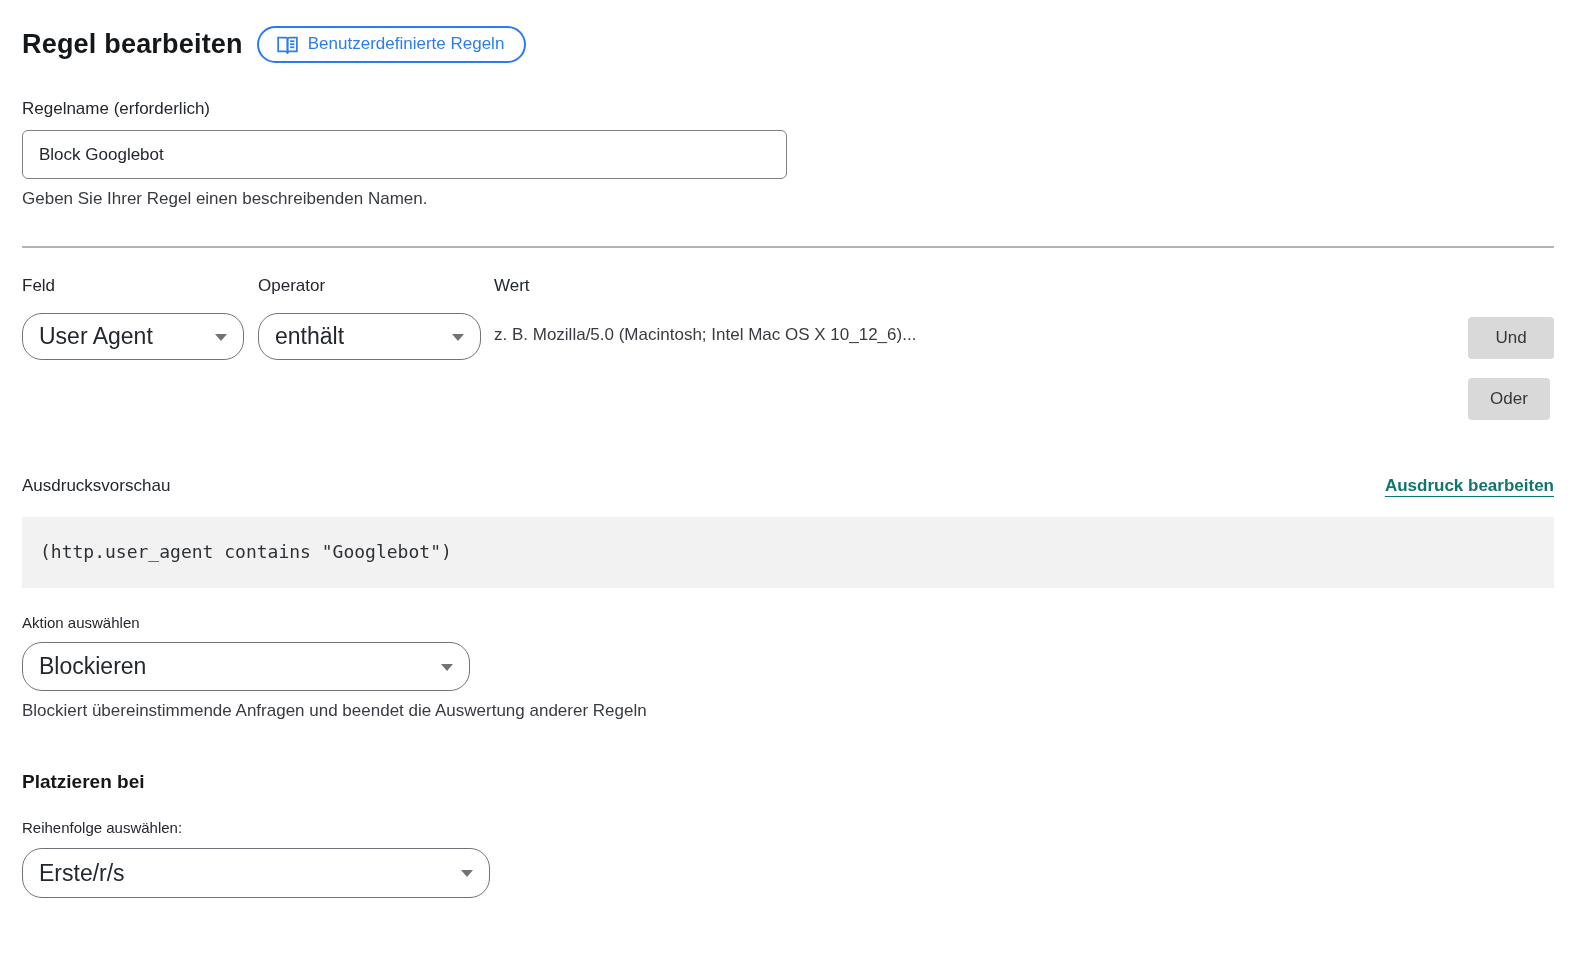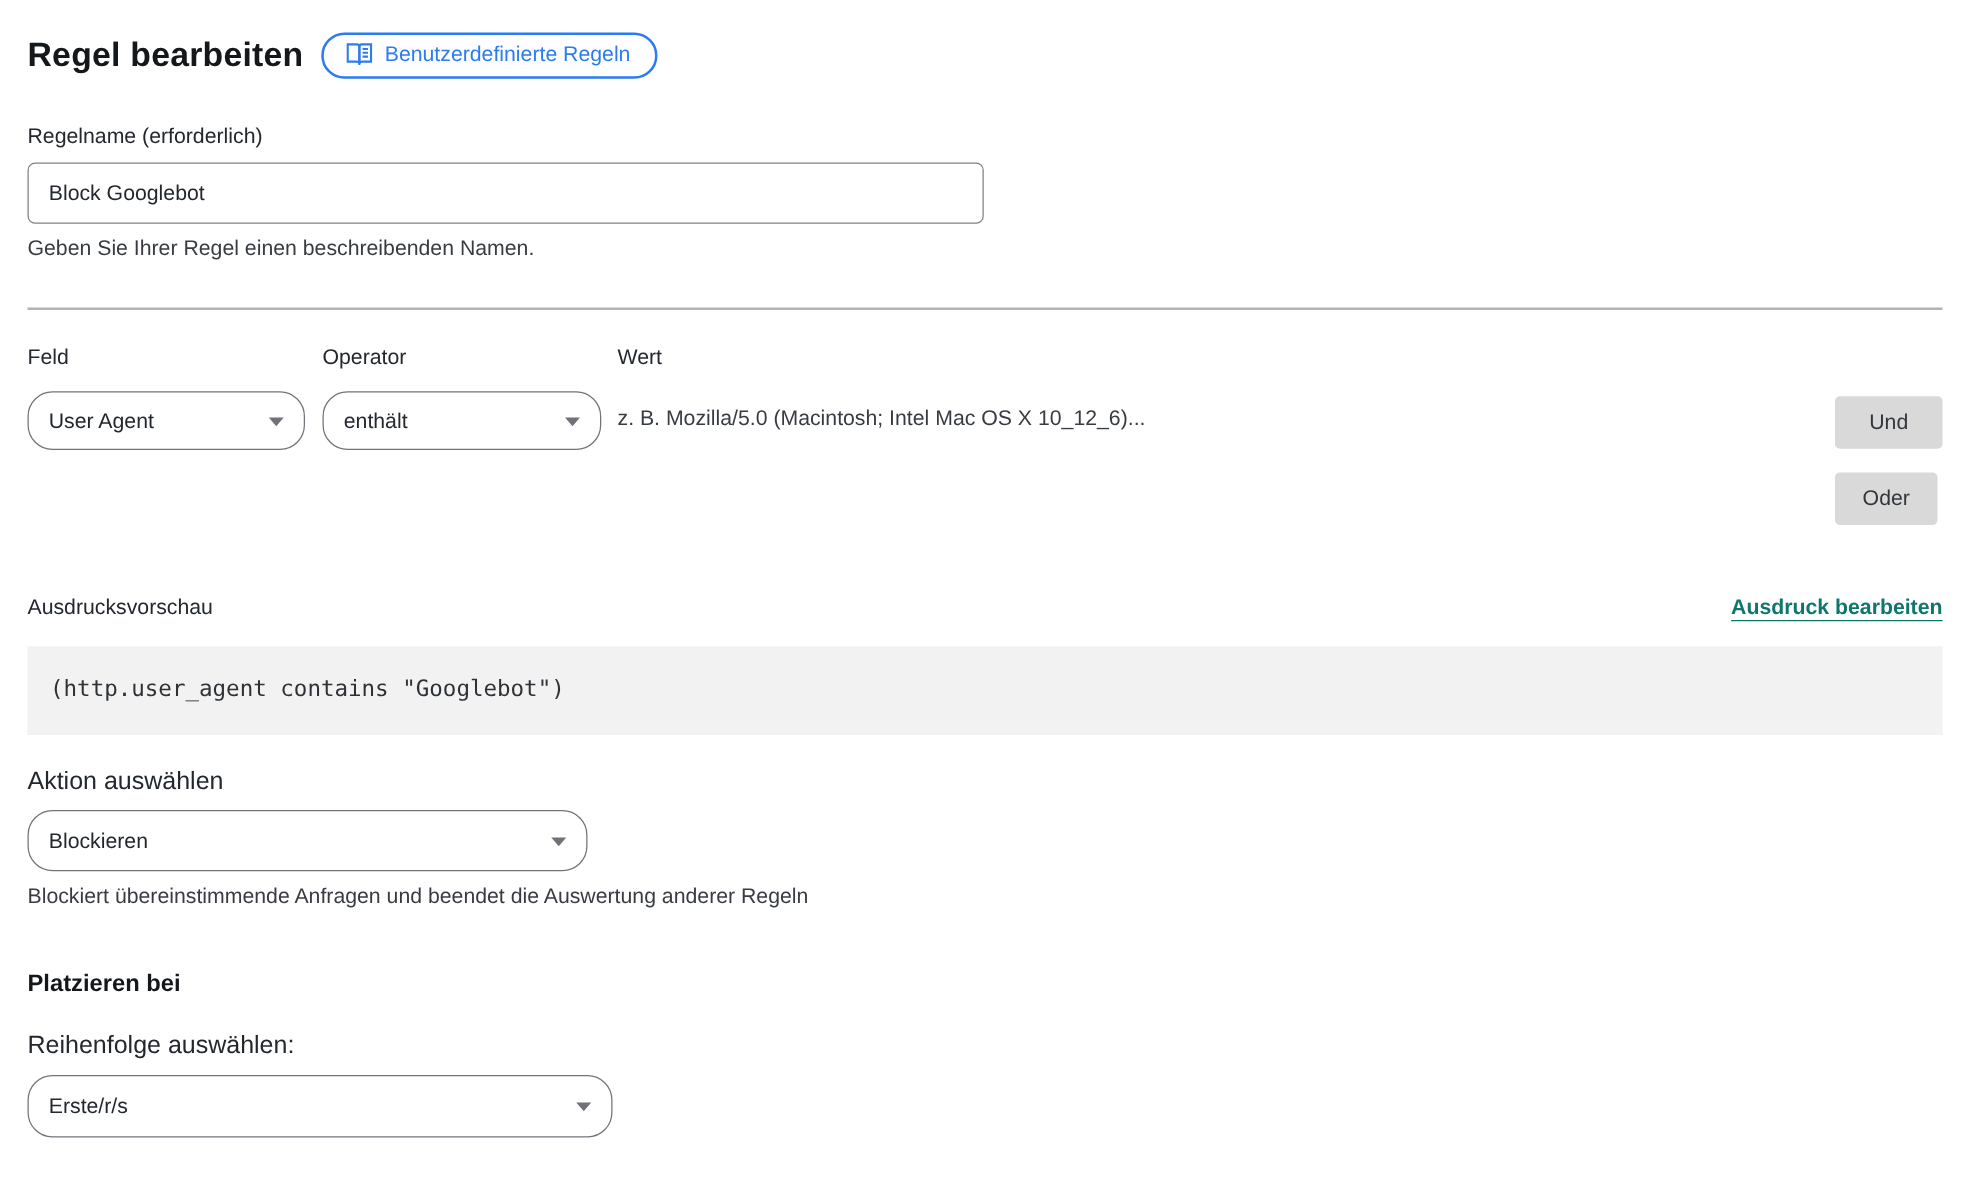--- a/index.html
+++ b/index.html
@@ -22,21 +22,21 @@
     gap: 14px;
   }
   h1.page-title {
     font-size: 27px;
     font-weight: 700;
     color: #15181b;
     letter-spacing: 0.2px;
   }
   .pill-btn {
     display: inline-flex;
-    align-items: flex-start;
+    align-items: flex-end;
     gap: 10px;
     border: 2px solid #2b7cf0;
     border-radius: 999px;
     background: #ffffff;
     color: #2b7cf0;
     font-size: 17px;
     font-family: inherit;
     padding: 6px 20px 7px 18px;
     cursor: pointer;
     line-height: 1.2;
@@ -90,21 +90,21 @@
   }
   .select-box {
     position: relative;
     height: 47px;
     border: 1px solid #70747a;
     border-radius: 20px;
     background: #fff;
     display: flex;
     align-items: center;
     padding: 0 40px 0 16px;
-    font-size: 17px;
+    font-size: 23px;
     color: #23282e;
     cursor: pointer;
   }
   .caret {
     position: absolute;
     right: 16px;
     top: 50%;
     margin-top: -3px;
     width: 0; height: 0;
     border-left: 6px solid transparent;
@@ -180,21 +180,21 @@
   
   .section-heading {
     margin-top: 39px;
     font-size: 19px;
     font-weight: 700;
     color: #15181b;
   }
   .sub-label {
     display: block;
     margin-top: 26px;
-    font-size: 20px;
+    font-size: 15px;
     color: #23282e;
   }
   .action-select { width: 448px; height: 49px; margin-top: 11px; }
   .order-select  { width: 468px; height: 50px; margin-top: 12px; }
   .placement-heading { margin-top: 50px; }
 </style>
 </head>
 <body>
 
 <div class="page">

